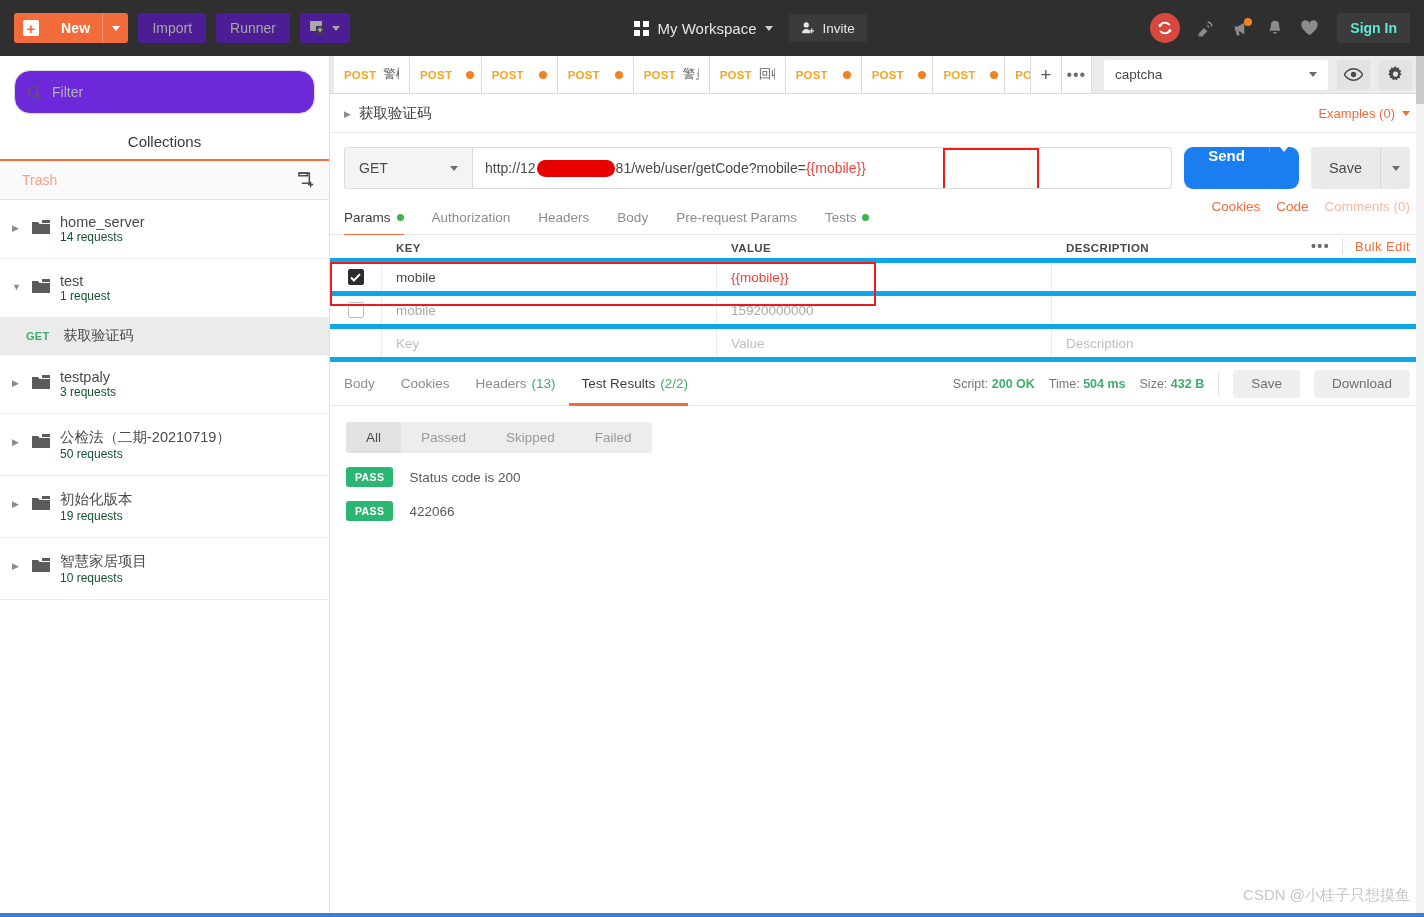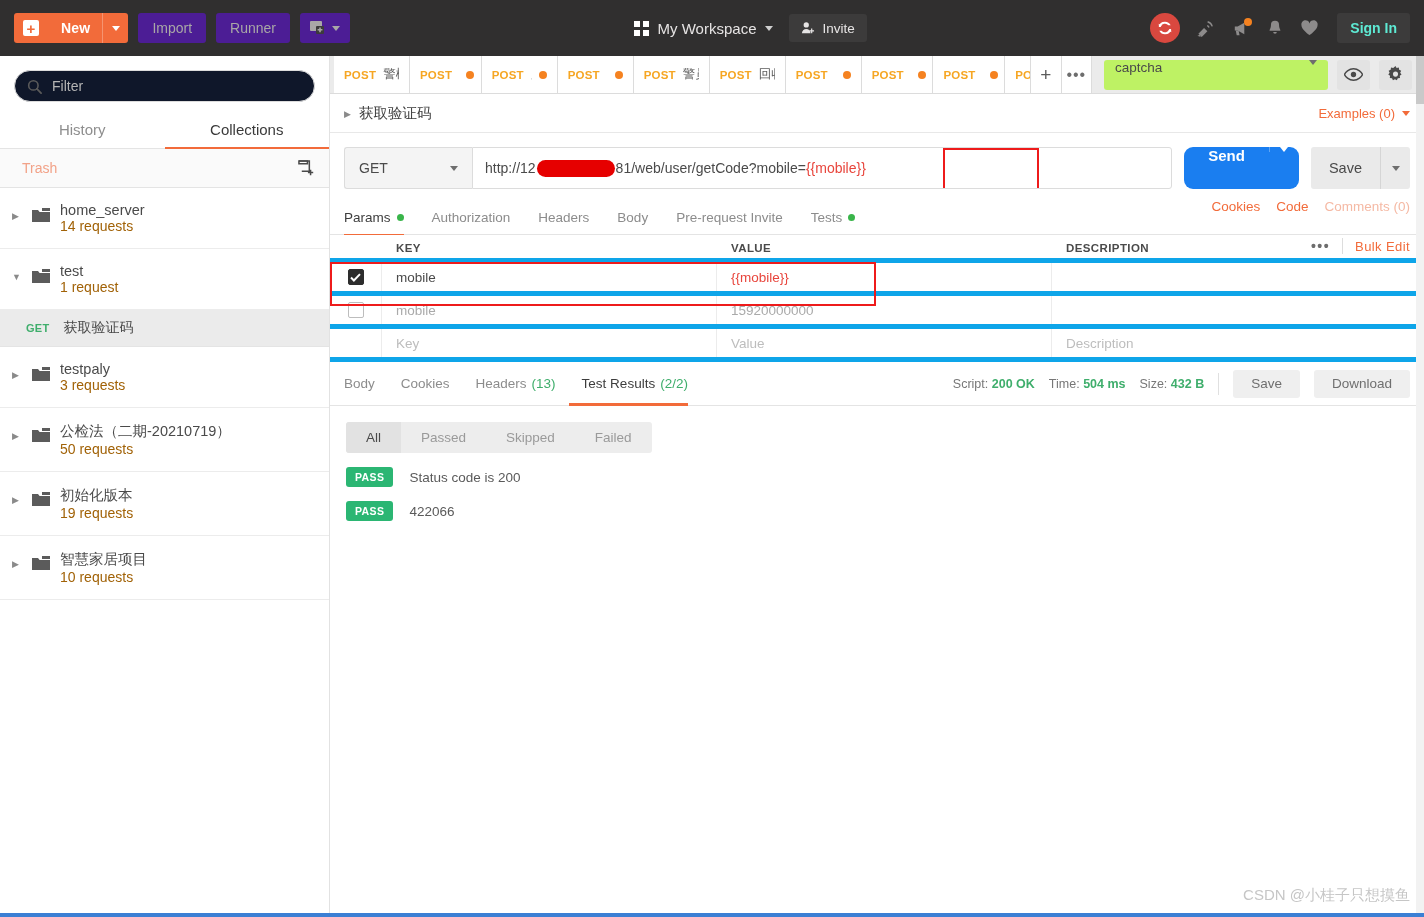--- a/index.html
+++ b/index.html
@@ -67,23 +67,23 @@
     margin-left: 2px;
   }
 
   
   .sidebar {
     position: absolute; top: 56px; left: 0; width: 330px; height: 861px;
     background: #fff; border-right: 1px solid #e2e2e2;
   }
   .filter-wrap { padding: 14px 14px 10px 14px; }
   .filter-box {
-    height: 32px; border: 1px solid #dcdcdc; border-radius: 16px;
+    height: 44px; border: 1px solid #dcdcdc; border-radius: 16px;
     display: flex; align-items: center; padding: 8px 12px; gap: 10px;
-    color: #b4b4b4; font-size: 14px; background: #0f172a;
+    color: #b4b4b4; font-size: 14px; background: #6d28d9;
   }
   .tabs-sb { display: flex; border-bottom: 1px solid #e4e4e4; }
   .tab-sb {
     flex: 1; text-align: center; padding: 9px 0 10px; font-size: 15px;
     color: #8e8e8e; position: relative;
   }
   .tab-sb.active { color: #3a3a3a; }
   .tab-sb.active::after {
     content: ""; position: absolute; left: 0; right: 0; bottom: -1px;
     height: 2.5px; background: #f26b3a;
@@ -95,21 +95,21 @@
   .trash-lbl { color: #f2a288; font-size: 14px; }
   .coll-item {
     display: flex; align-items: flex-start; gap: 10px;
     padding: 14px 10px 14px 12px; border-bottom: 1px solid #ececec;
     background: #fff;
   }
   .disc { width: 10px; color: #8a8a8a; font-size: 9px; padding-top: 9px; flex: none;}
   .folder { flex: none; padding-top: 6px; }
   .coll-txt { display: flex; flex-direction: column; }
   .coll-name { font-size: 14.5px; color: #4a4a4a; }
-  .coll-count { font-size: 14px; color: #a16207; }
+  .coll-count { font-size: 12px; color: #14532d; }
   .req-item {
     display: flex; align-items: center; gap: 14px; padding: 9px 10px 9px 26px;
     background: #ebebeb; border-bottom: 1px solid #e4e4e4;
   }
   .req-verb { color: #3fae6c; font-size: 11px; font-weight: 700; letter-spacing: .3px; }
   .req-name { color: #4a4a4a; font-size: 14px; }
 
   
   .main { position: absolute; top: 56px; left: 330px; width: 1094px; height: 861px; background: #fff; }
 
@@ -125,22 +125,22 @@
   .rtab .verb { color: #f6a623; font-weight: 700; letter-spacing: .2px; }
   .rtab .nm { color: #5c5c5c; font-size: 12.5px; overflow: hidden; text-overflow: clip; }
   .rtab .udot { width: 8px; height: 8px; border-radius: 50%; background: #f58220; flex: none; }
   .tab-plus, .tab-more {
     display: flex; align-items: center; justify-content: center; width: 34px;
     background: #fff; border-right: 1px solid #dcdcdc; color: #5c5c5c; font-size: 19px;
   }
   .tab-more { font-size: 16px; letter-spacing: 1px; color: #6d6d6d; }
   .tabbar-right { margin-left: auto; display: flex; align-items: center; gap: 9px; padding: 0 12px; background: #ebebeb;}
   .env-sel {
-    width: 224px; height: 30px; background: #bef264; border-radius: 3px;
-    display: flex; justify-content: space-between;
+    width: 224px; height: 30px; background: #ffffff; border-radius: 3px;
+    display: flex; align-items: center; justify-content: space-between;
     padding: 0 11px; font-size: 13.5px; color: #4a4a4a;
   }
   .sq-btn {
     width: 33px; height: 30px; background: #e3e3e3; border-radius: 3px;
     display: flex; align-items: center; justify-content: center; color: #4a4a4a;
   }
 
   .reqname-row {
     display: flex; align-items: center; justify-content: space-between;
     padding: 10px 14px 9px 14px; border-bottom: 1px solid #e8e8e8;
@@ -371,23 +371,20 @@
   <div class="filter-wrap">
     <div class="filter-box">
       <svg width="15" height="15" viewBox="0 0 16 16">
         <circle cx="6.8" cy="6.8" r="5" fill="none" stroke="#5a5a5a" stroke-width="1.7"></circle>
         <path d="M10.6 10.6L15 15" stroke="#5a5a5a" stroke-width="1.9" stroke-linecap="round"></path>
       </svg>
       <span>Filter</span>
     </div>
   </div>
   <div class="tabs-sb">
-    <div class="tab-sb">
-      <span>History</span>
-    </div>
     <div class="tab-sb active">
       <span>Collections</span>
     </div>
   </div>
   <div class="trash-row">
     <span class="trash-lbl">Trash</span>
     <svg width="17" height="17" viewBox="0 0 18 18">
       <path d="M1 2h9v3H1z" fill="none" stroke="#4a4a4a" stroke-width="1.6"></path>
       <path d="M1 2h11v11H4" fill="none" stroke="#4a4a4a" stroke-width="1.6"></path>
       <path d="M12.5 11.5h1.6v2h2v1.6h-2v2h-1.6v-2h-2v-1.6h2z" fill="#4a4a4a"></path>
@@ -602,21 +599,21 @@
     <div class="stab">
       <span>Authorization</span>
     </div>
     <div class="stab">
       <span>Headers</span>
     </div>
     <div class="stab">
       <span>Body</span>
     </div>
     <div class="stab">
-      <span>Pre-request Invite</span>
+      <span>Pre-request Params</span>
     </div>
     <div class="stab">
       <span>Tests</span>
       <span class="gdot"></span>
     </div>
     <div class="subtabs-right">
       <span class="lnk">Cookies</span>
       <span class="lnk">Code</span>
       <span class="lnk muted">Comments (0)</span>
     </div>

